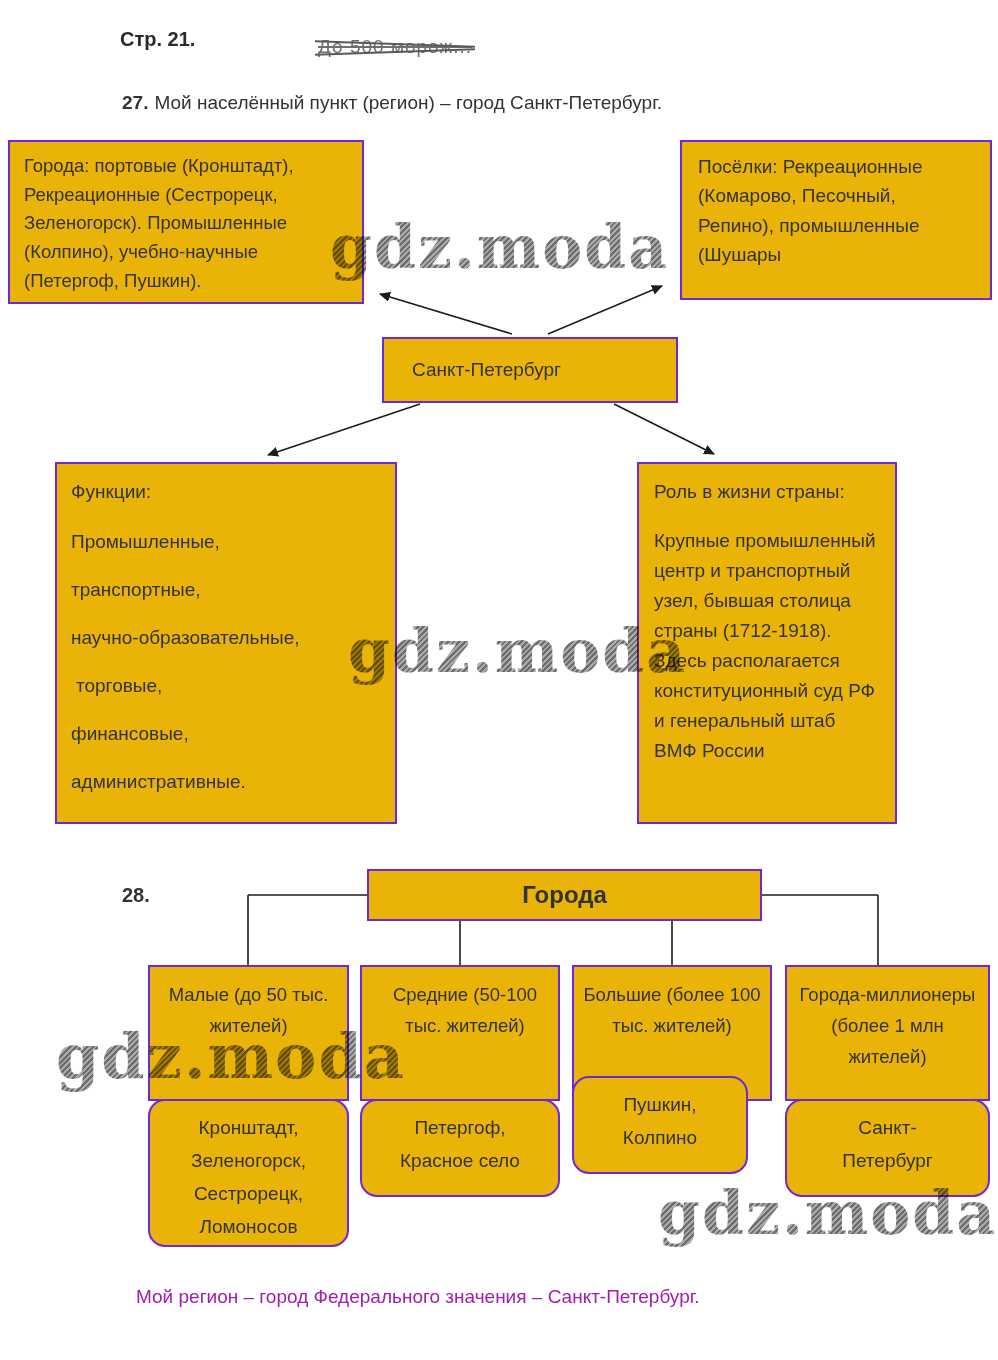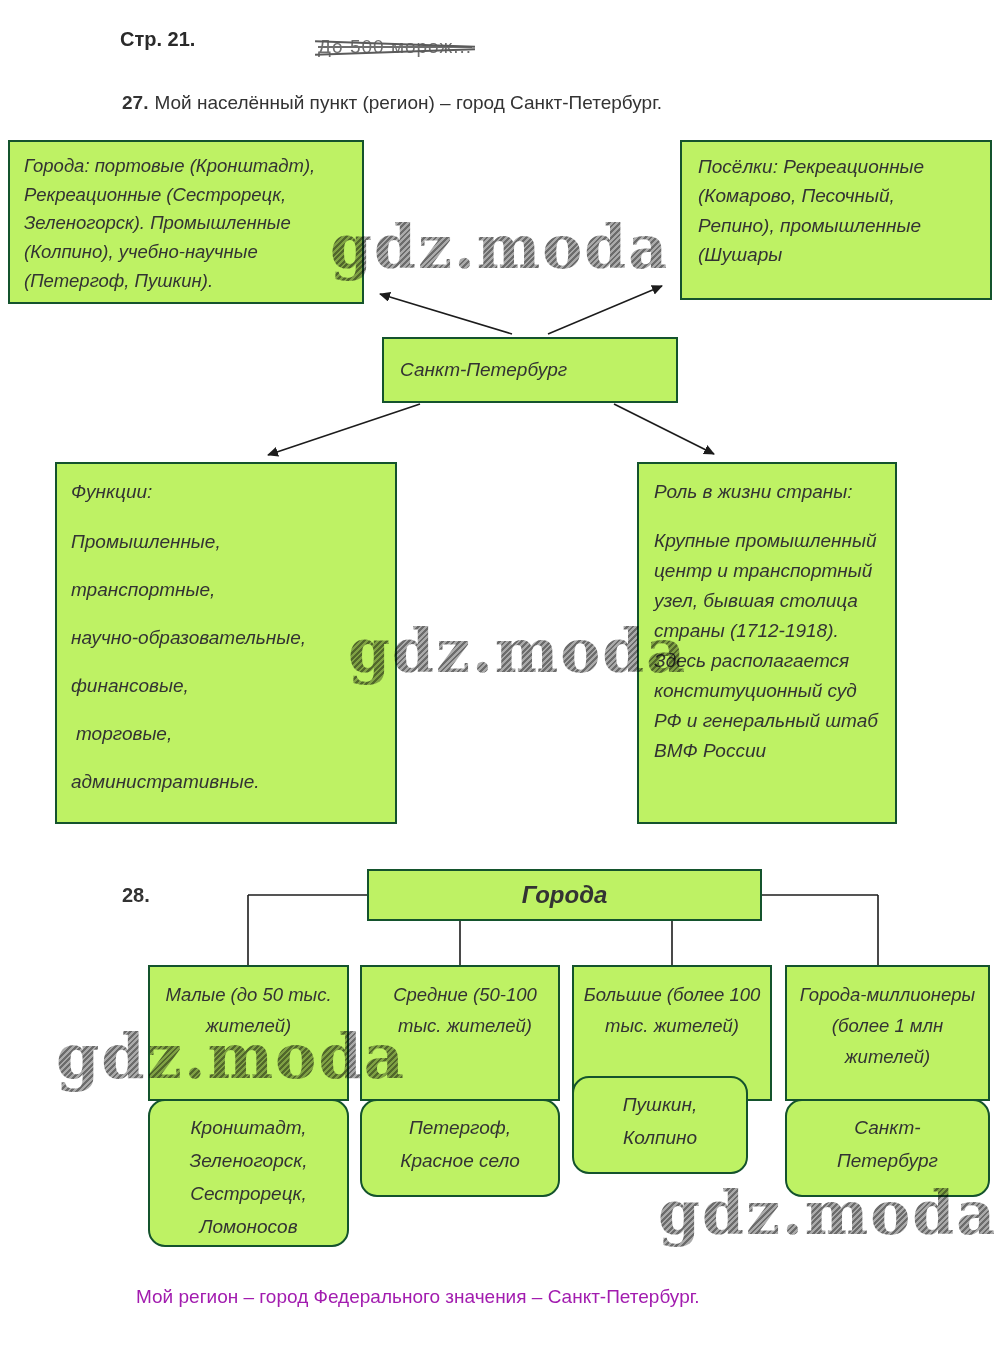--- a/index.html
+++ b/index.html
@@ -2,33 +2,33 @@
 <html><head>
 <meta charset="utf-8">
 <style>
   * { margin:0; padding:0; box-sizing:border-box; }
   html,body { background:#ffffff; }
   .page {
     position:relative; width:998px; height:1360px; background:#fff;
     font-family:"Liberation Sans","DejaVu Sans",sans-serif;
     color:#333333; overflow:hidden;
   }
-  .box { position:absolute; border:2px solid #14532d; background:#bef264; z-index:2;font-style:italic; }
+  .box { position:absolute; border:2px solid #6d28d9; background:#eab308; z-index:2; }
   .page-label { position:absolute; left:120px; top:28px; font-size:20px; font-weight:bold; color:#2a2a2a; }
   .crossed {
     position:absolute; left:318px; top:36px; font-size:19px; color:#6e6e6e;
     text-decoration:line-through; text-decoration-thickness:2px; letter-spacing:1px;
   }
   .crossed::before { content:""; position:absolute; left:-3px; right:-3px; top:32%; border-top:2px solid #5a5a5a; transform:rotate(2deg); }
   .crossed::after  { content:""; position:absolute; left:-3px; right:-3px; top:68%; border-top:2px solid #5a5a5a; transform:rotate(-2deg); }
   .task-heading { position:absolute; font-size:19px; color:#333; }
   .task-heading .num { font-weight:bold; margin-right:6px; }
   .boxtext { padding:10px 14px; font-size:18.5px; line-height:1.55; }
   .center-box { display:flex; align-items:center; }
-  .center-box .boxtext { padding:0 0 0 16px; font-size:19px; }
+  .center-box .boxtext { padding:0 0 0 16px; font-size:19px;margin-left:12px; }
   .fn-box { padding:14px 14px; }
   .fn-title { font-size:19px; line-height:28px; margin-bottom:22px; }
   .fn-line  { font-size:19px; line-height:28px; margin-bottom:20px; }
   .role-box { padding:14px 15px; }
   .role-title { font-size:19px; line-height:28px; margin-bottom:20px; }
   .role-text { font-size:19px; line-height:30px; }
   .root-box { display:flex; align-items:center; justify-content:center; font-weight:bold; font-size:24px; }
   .col-header { text-align:center; padding:12px 7px 0; font-size:18.5px; line-height:31px; }
   .col-value  { text-align:center; padding:10px 8px 0; font-size:19px; line-height:33px;border-radius:17px; }
   .footer-line { position:absolute; left:136px; top:1286px; font-size:19px; color:#a21caf; }
@@ -89,22 +89,22 @@
 
   <div class="box center-box" style="left:382px;top:337px;width:296px;height:66px;">
     <div class="boxtext">Санкт-Петербург</div>
   </div>
 
   <div class="box fn-box" style="left:55px;top:462px;width:342px;height:362px;">
     <div class="fn-title">Функции:</div>
     <div class="fn-line">Промышленные,</div>
     <div class="fn-line">транспортные,</div>
     <div class="fn-line">научно-образовательные,</div>
+    <div class="fn-line" style="padding-left:5px;">торговые,</div>
     <div class="fn-line">финансовые,</div>
-    <div class="fn-line" style="padding-left:5px;">торговые,</div>
     <div class="fn-line">административные.</div>
   </div>
 
   <div class="box role-box" style="left:637px;top:462px;width:260px;height:362px;">
     <div class="role-title">Роль в жизни страны:</div>
     <div class="role-text">Крупные промышленный центр и транспортный узел, бывшая столица страны (1712-1918). Здесь располагается конституционный суд РФ и генеральный штаб ВМФ России</div>
   </div>
 
   <div class="task-heading" style="left:122px;top:884px;font-weight:bold;font-size:20px;">28.</div>
 

